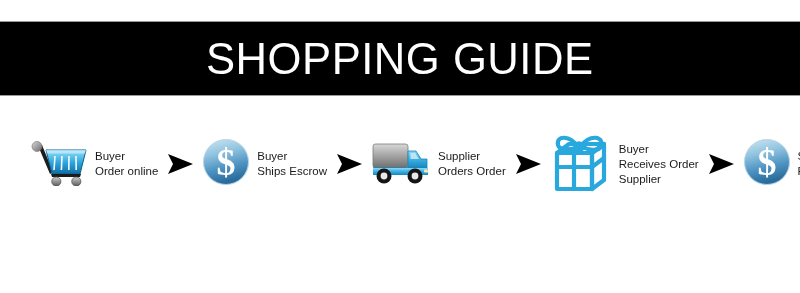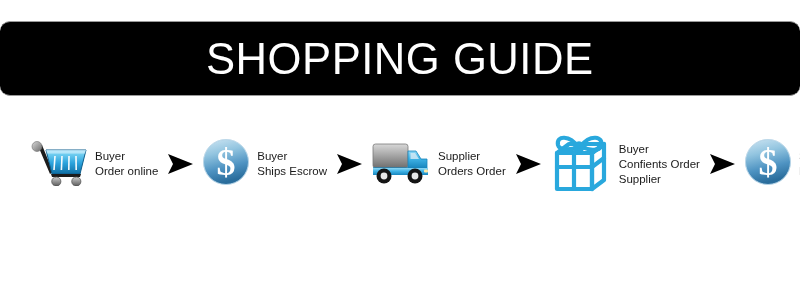--- a/index.html
+++ b/index.html
@@ -24,21 +24,20 @@
     top: 21px;
     width: 800px;
     height: 75px;
     background: #000000;
     box-sizing: border-box;
     border-top: 1px solid #9a9a9a;
     border-bottom: 1px solid #9a9a9a;
     display: flex;
     align-items: center;
     justify-content: center;
-    border-radius: 10px;
   }
   #banner-title {
     color: #ffffff;
     font-family: "Liberation Sans", sans-serif;
     font-size: 45px;
     font-weight: 400;
     letter-spacing: 0.5px;
     line-height: 1;
     white-space: nowrap;
     transform: scaleX(0.97);
@@ -249,21 +248,21 @@
           <path d="M24 26 L36 17"></path>
 
           <path d="M42 40 L54 31"></path>
 
           <circle cx="29" cy="20" r="3.6"></circle>
         </g>
       </svg>
     </span>
     <span class="step-label">
       <span>Buyer</span><br>
-      <span>Confients Order</span><br>
+      <span>Receives Order</span><br>
       <span>Supplier</span>
     </span>
   </div>
 
   <span class="arrow">
     <svg width="30" height="26" viewBox="0 0 30 26">
       <path d="M3 3 L28 13 L3 23 L8 13 Z" fill="#000000"></path>
     </svg>
   </span>
 

